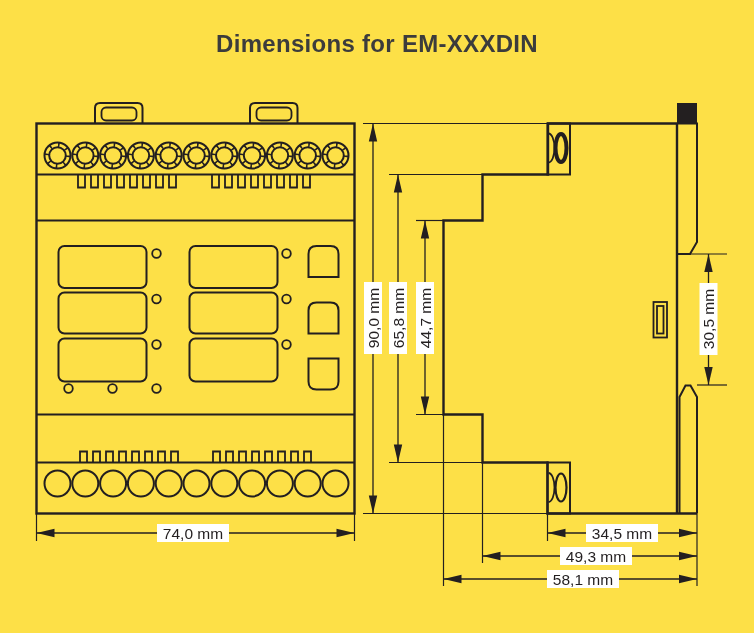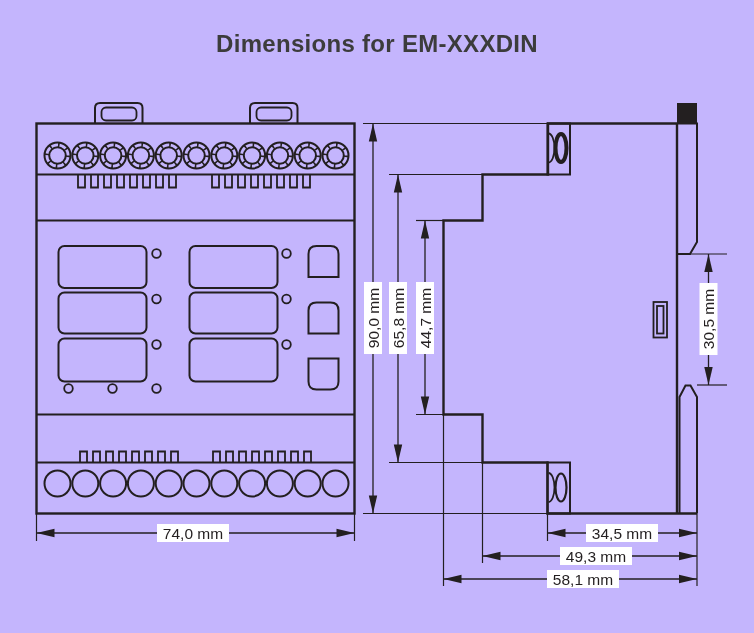--- a/index.html
+++ b/index.html
@@ -1,16 +1,16 @@
 <!DOCTYPE html>
 <html><head>
 <meta charset="utf-8">
 <style>
   html,body{margin:0;padding:0;background:#ffffff;}
-  .page{position:relative;width:754px;height:633px;background:#c4b5fd;overflow:hidden;
+  .page{position:relative;width:754px;height:633px;background:#fde047;overflow:hidden;
         font-family:"Liberation Sans",sans-serif;}
   .title{position:absolute;top:30px;left:0;width:754px;text-align:center;
          font-size:24px;font-weight:700;letter-spacing:0.3px;color:#3c3c3c;}
   svg{position:absolute;top:0;left:0;}
   .ol   {fill:none;stroke:#231f20;stroke-width:2.4;stroke-linejoin:miter;}
   .s2   {fill:none;stroke:#231f20;stroke-width:2;}
   .s18  {fill:none;stroke:#231f20;stroke-width:1.8;}
   .ring {fill:none;stroke:#231f20;}
   .ext  {fill:none;stroke:#231f20;stroke-width:1.2;}
   .dim  {fill:none;stroke:#231f20;stroke-width:1.3;}

